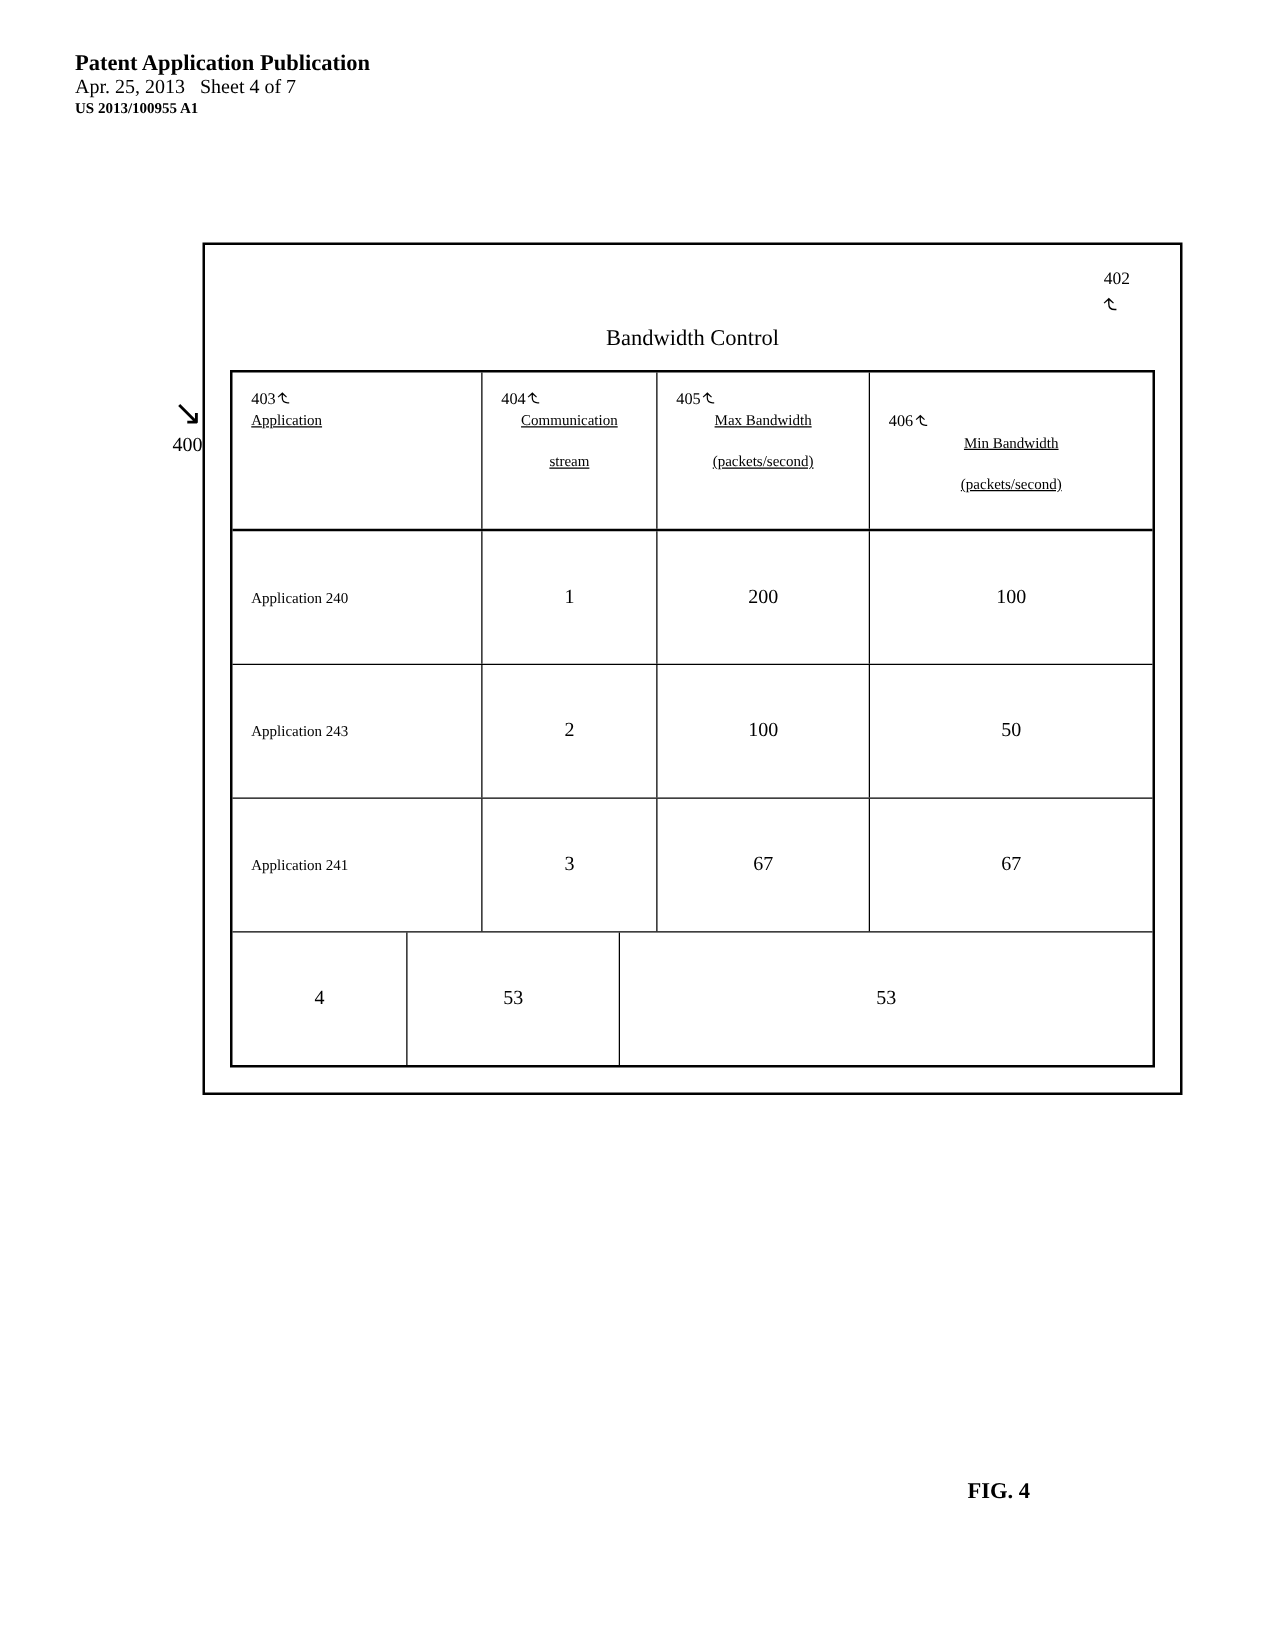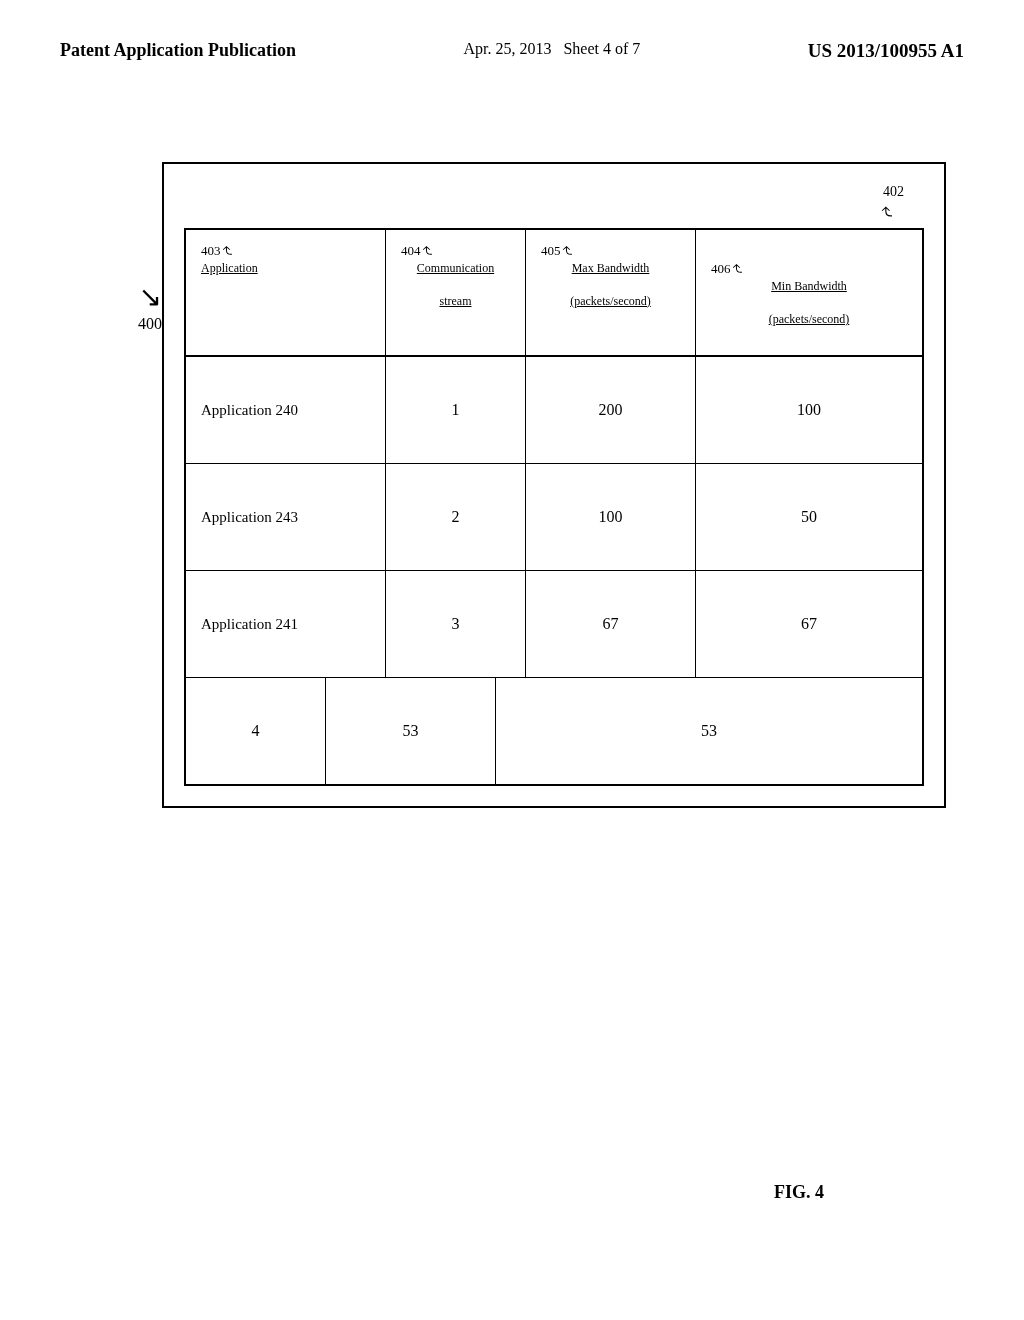--- a/index.html
+++ b/index.html
@@ -15,34 +15,35 @@
       font-family: 'Times New Roman', Times, serif;
       position: relative;
       overflow: hidden;
     }
 
     .header {
       display: flex;
       justify-content: space-between;
       align-items: flex-start;
       padding: 40px 60px 20px 60px;
+      flex-direction: column;
     }
 
     .header-left {
       font-size: 18px;
       font-weight: bold;
     }
 
     .header-center {
       font-size: 16px;
       text-align: center;
     }
 
     .header-right {
-      font-size: 19px;
+      font-size: 12px;
       font-weight: bold;
     }
 
     .main-content {
       display: flex;
       justify-content: center;
       align-items: flex-start;
       padding-top: 80px;
       padding-left: 60px;
     }
@@ -174,21 +175,21 @@
     .cell-value {
       font-size: 16px;
       display: flex;
       align-items: center;
       justify-content: center;
       height: 100%;
       min-height: 50px;
     }
 
     .cell-app-value {
-      font-size: 15px;
+      font-size: 12px;
       display: flex;
       align-items: center;
       height: 100%;
       min-height: 50px;
     }
 
     .fig-label {
       position: absolute;
       bottom: 117px;
       right: 200px;
@@ -222,20 +223,21 @@
 
   <div class="outer-box">
 
     <div class="box-title-area">
       <div class="label-402">
         <span style="font-size:14px;">402</span>
         <span style="font-size:20px; display:inline-block; transform: rotate(90deg);">⤶</span>
       </div>
     </div>
 
+    <div class="box-title">Bandwidth Control</div>
 
     <div class="inner-box">
 
       <div class="table-header-row">
 
         <div class="col-application">
           <div class="header-with-bracket">
             <div class="bracket-row">
               <span class="bracket-num">403</span>
               <span class="curly-small">⤶</span>

